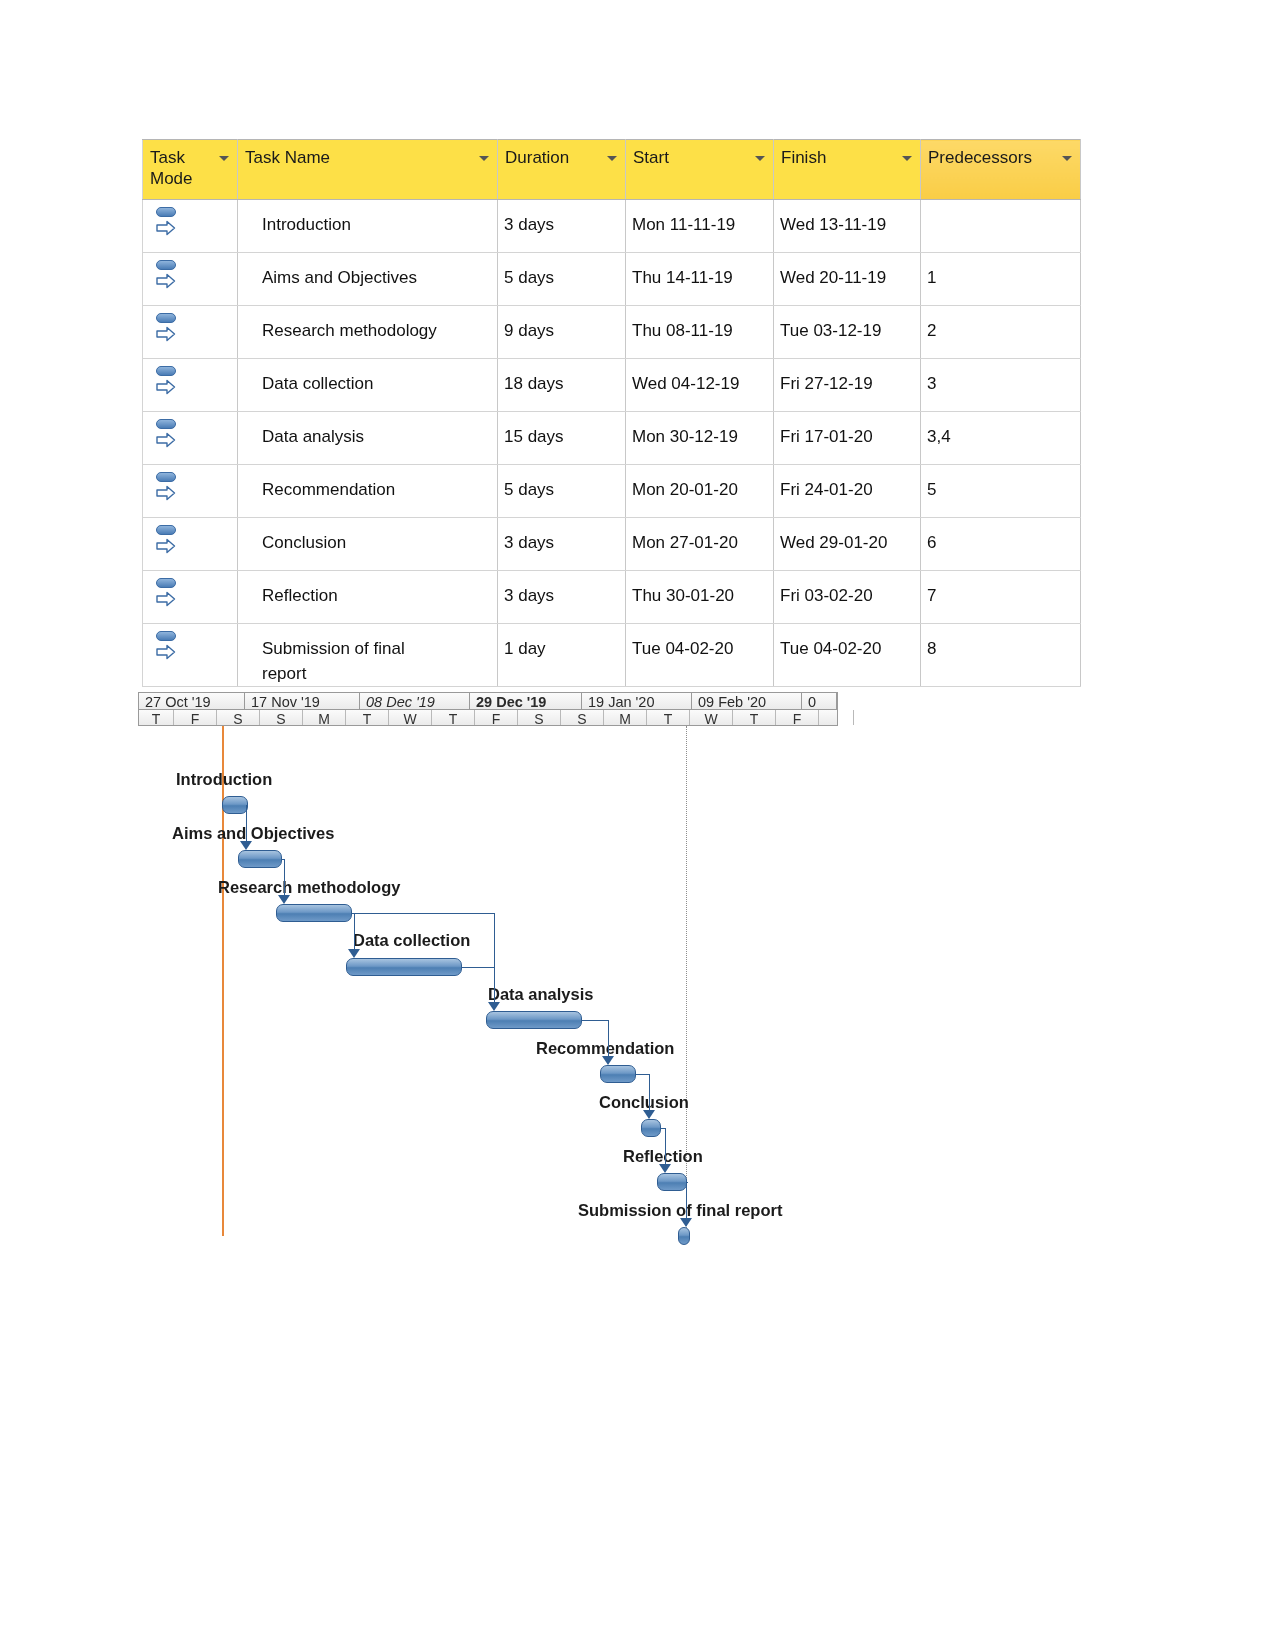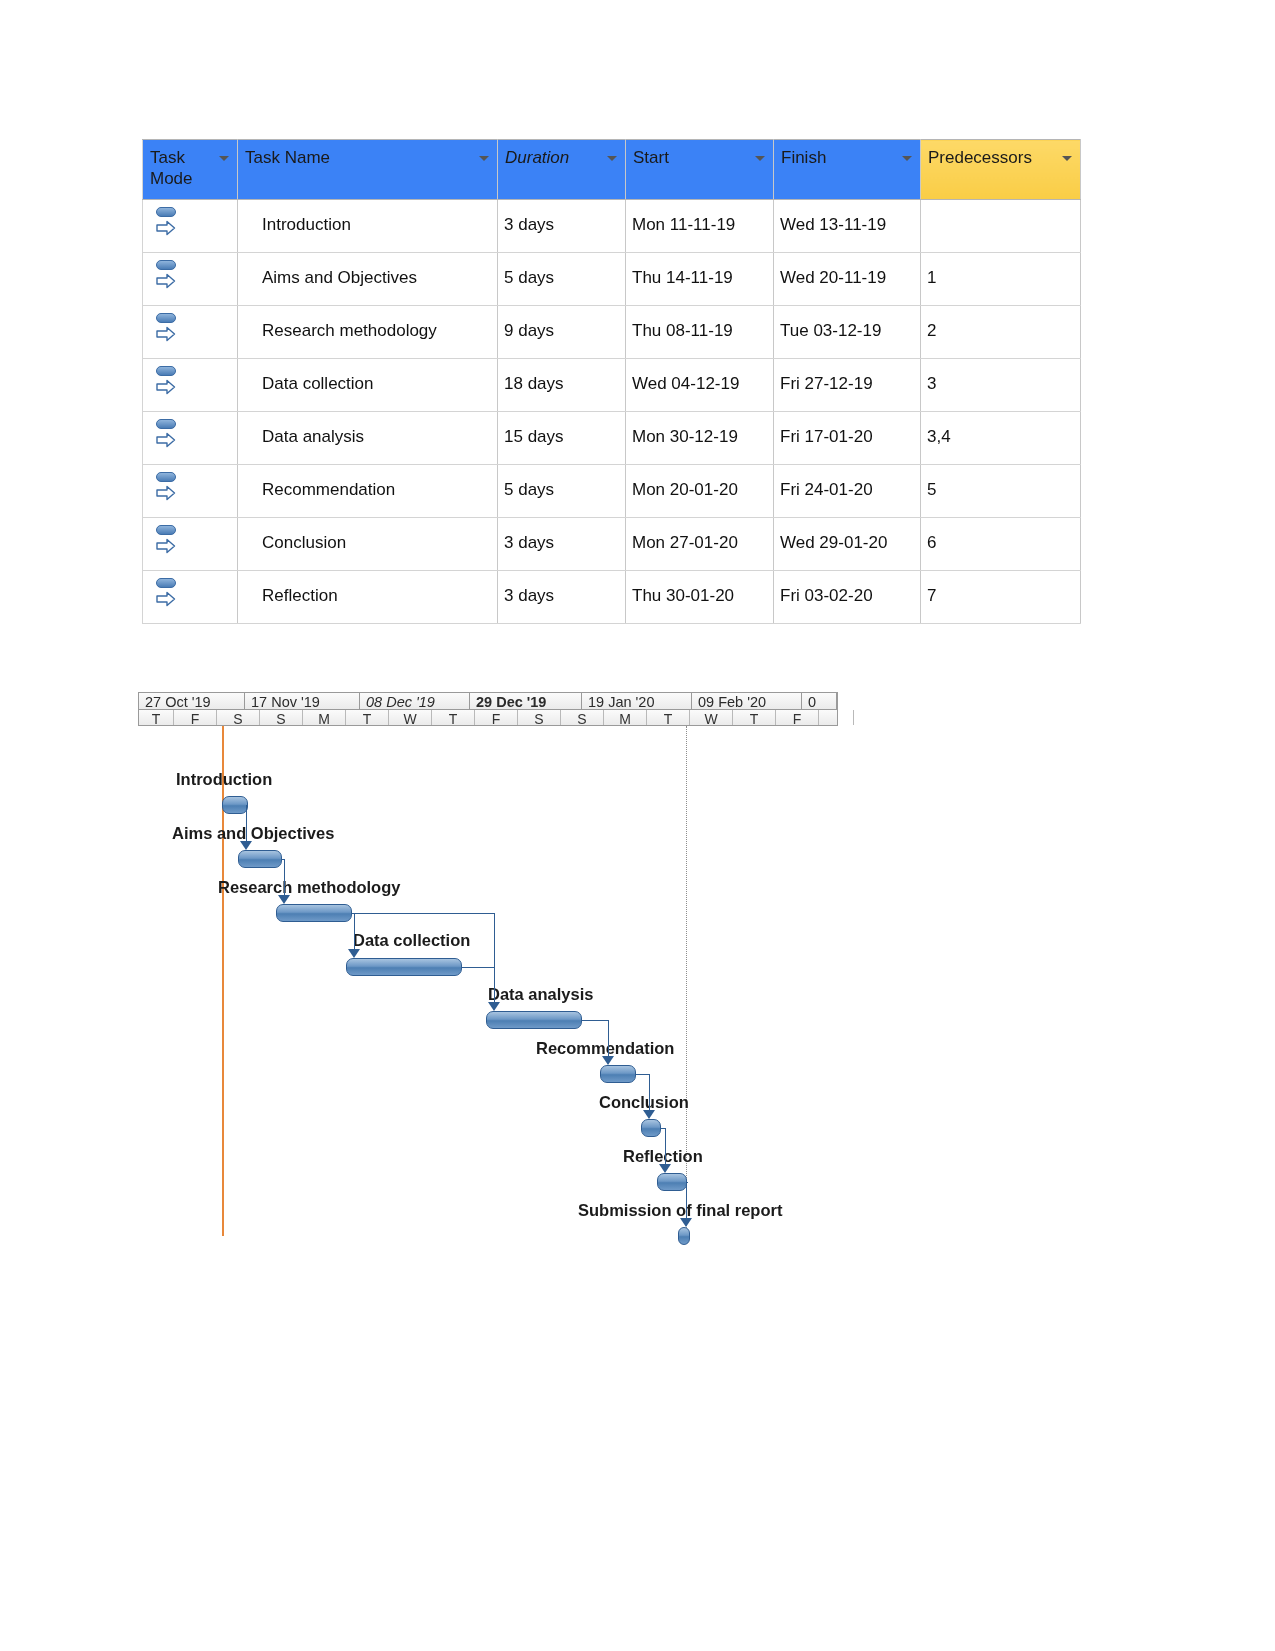--- a/index.html
+++ b/index.html
@@ -27,21 +27,21 @@
     background: #fff;
   }
   #task-table td, #task-table th {
     border: 1px solid #d4d4d4;
     border-right-color: #c8c8c8;
     padding: 0;
     vertical-align: top;
     background: #fff;
   }
   #task-table thead th {
-    background: #3b82f6;
+    background: #fde047;
     border-bottom: 1px solid #b5b5b5;
     border-top: 1px solid #b5b5b5;
     height: 52px;
     font-weight: normal;
     font-size: 17px;
     text-align: left;
     color: #1a1a1a;
     position: relative;
     padding: 7px 0 0 7px;
   }
@@ -59,21 +59,21 @@
     right: 8px;
     top: 16px;
     width: 0; height: 0;
     border-left: 5px solid transparent;
     border-right: 5px solid transparent;
     border-top: 5px solid #555;
   }
   
   .col-mode   { width: 87px; }
   .col-name   { width: 252px; margin-left: 23px; }
-  .col-dur    { width: 120px; font-style: italic; }
+  .col-dur    { width: 120px; }
   .col-start  { width: 140px; }
   .col-finish { width: 139px; }
   .col-pred   { width: 152px; }
 
   #task-table tbody tr { height: 53px; }
   #task-table tbody tr.tall { height: 55px; }
 
   .cell-text {
     display: block;
     padding: 13px 6px 0 6px;
@@ -423,20 +423,46 @@
           <span class="cell-text">3 days</span>
         </td>
         <td>
           <span class="cell-text">Thu 30-01-20</span>
         </td>
         <td>
           <span class="cell-text">Fri 03-02-20</span>
         </td>
         <td>
           <span class="cell-text">7</span>
+        </td>
+      </tr>
+      <tr class="tall">
+        <td class="cell-mode">
+          <span class="mode-icon">
+            <span class="pill"></span>
+            <svg class="arrow" viewBox="0 0 20 16">
+              <path d="M1 5 L11 5 L11 1.5 L18.5 8 L11 14.5 L11 11 L1 11 Z" fill="none" stroke="#3c6ca5" stroke-width="1.4" stroke-linejoin="round"></path>
+            </svg>
+          </span>
+        </td>
+        <td class="cell-name">
+          <span class="cell-text">Submission of final
+report</span>
+        </td>
+        <td>
+          <span class="cell-text">1 day</span>
+        </td>
+        <td>
+          <span class="cell-text">Tue 04-02-20</span>
+        </td>
+        <td>
+          <span class="cell-text">Tue 04-02-20</span>
+        </td>
+        <td>
+          <span class="cell-text">8</span>
         </td>
       </tr>
     </tbody>
 </table>
 
 <div id="gantt">
   <div class="tl-row" id="tl-weeks">
       <div class="tl-cell" style="width: 106px;">27 Oct '19</div>
       <div class="tl-cell" style="width: 115px;">17 Nov '19</div>
       <div class="tl-cell" style="width: 110px; font-style: italic;">08 Dec '19</div>

